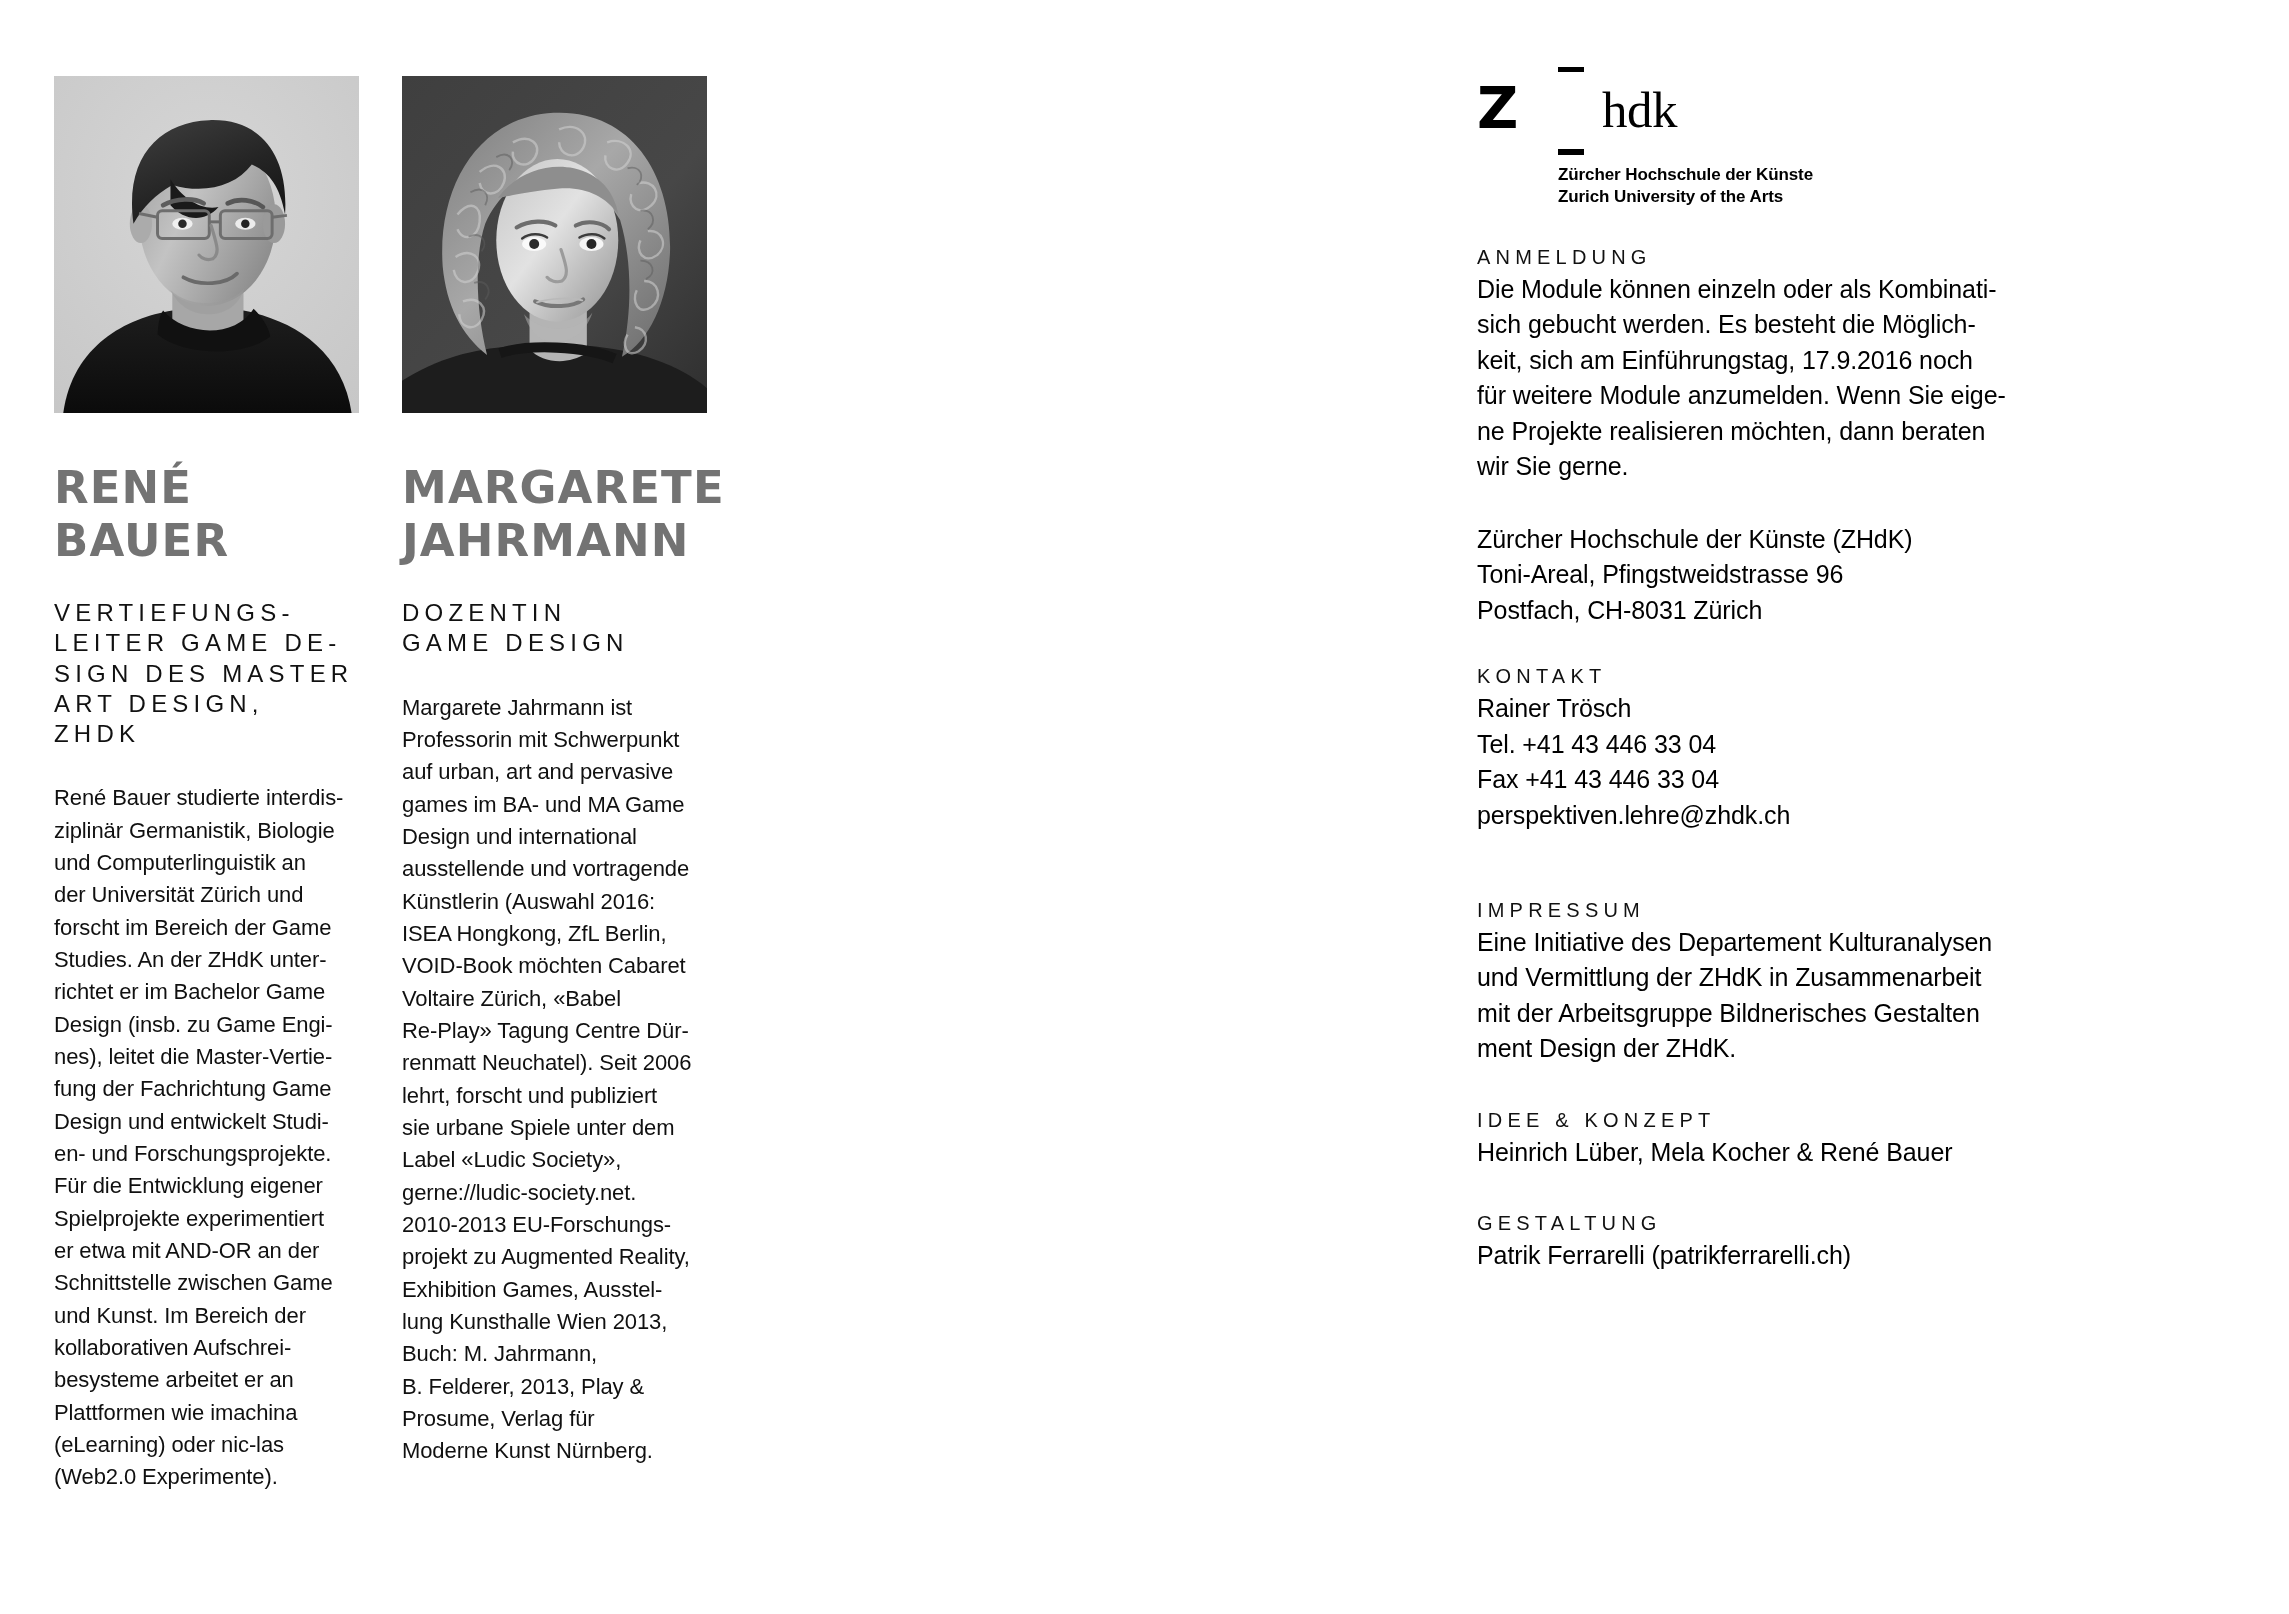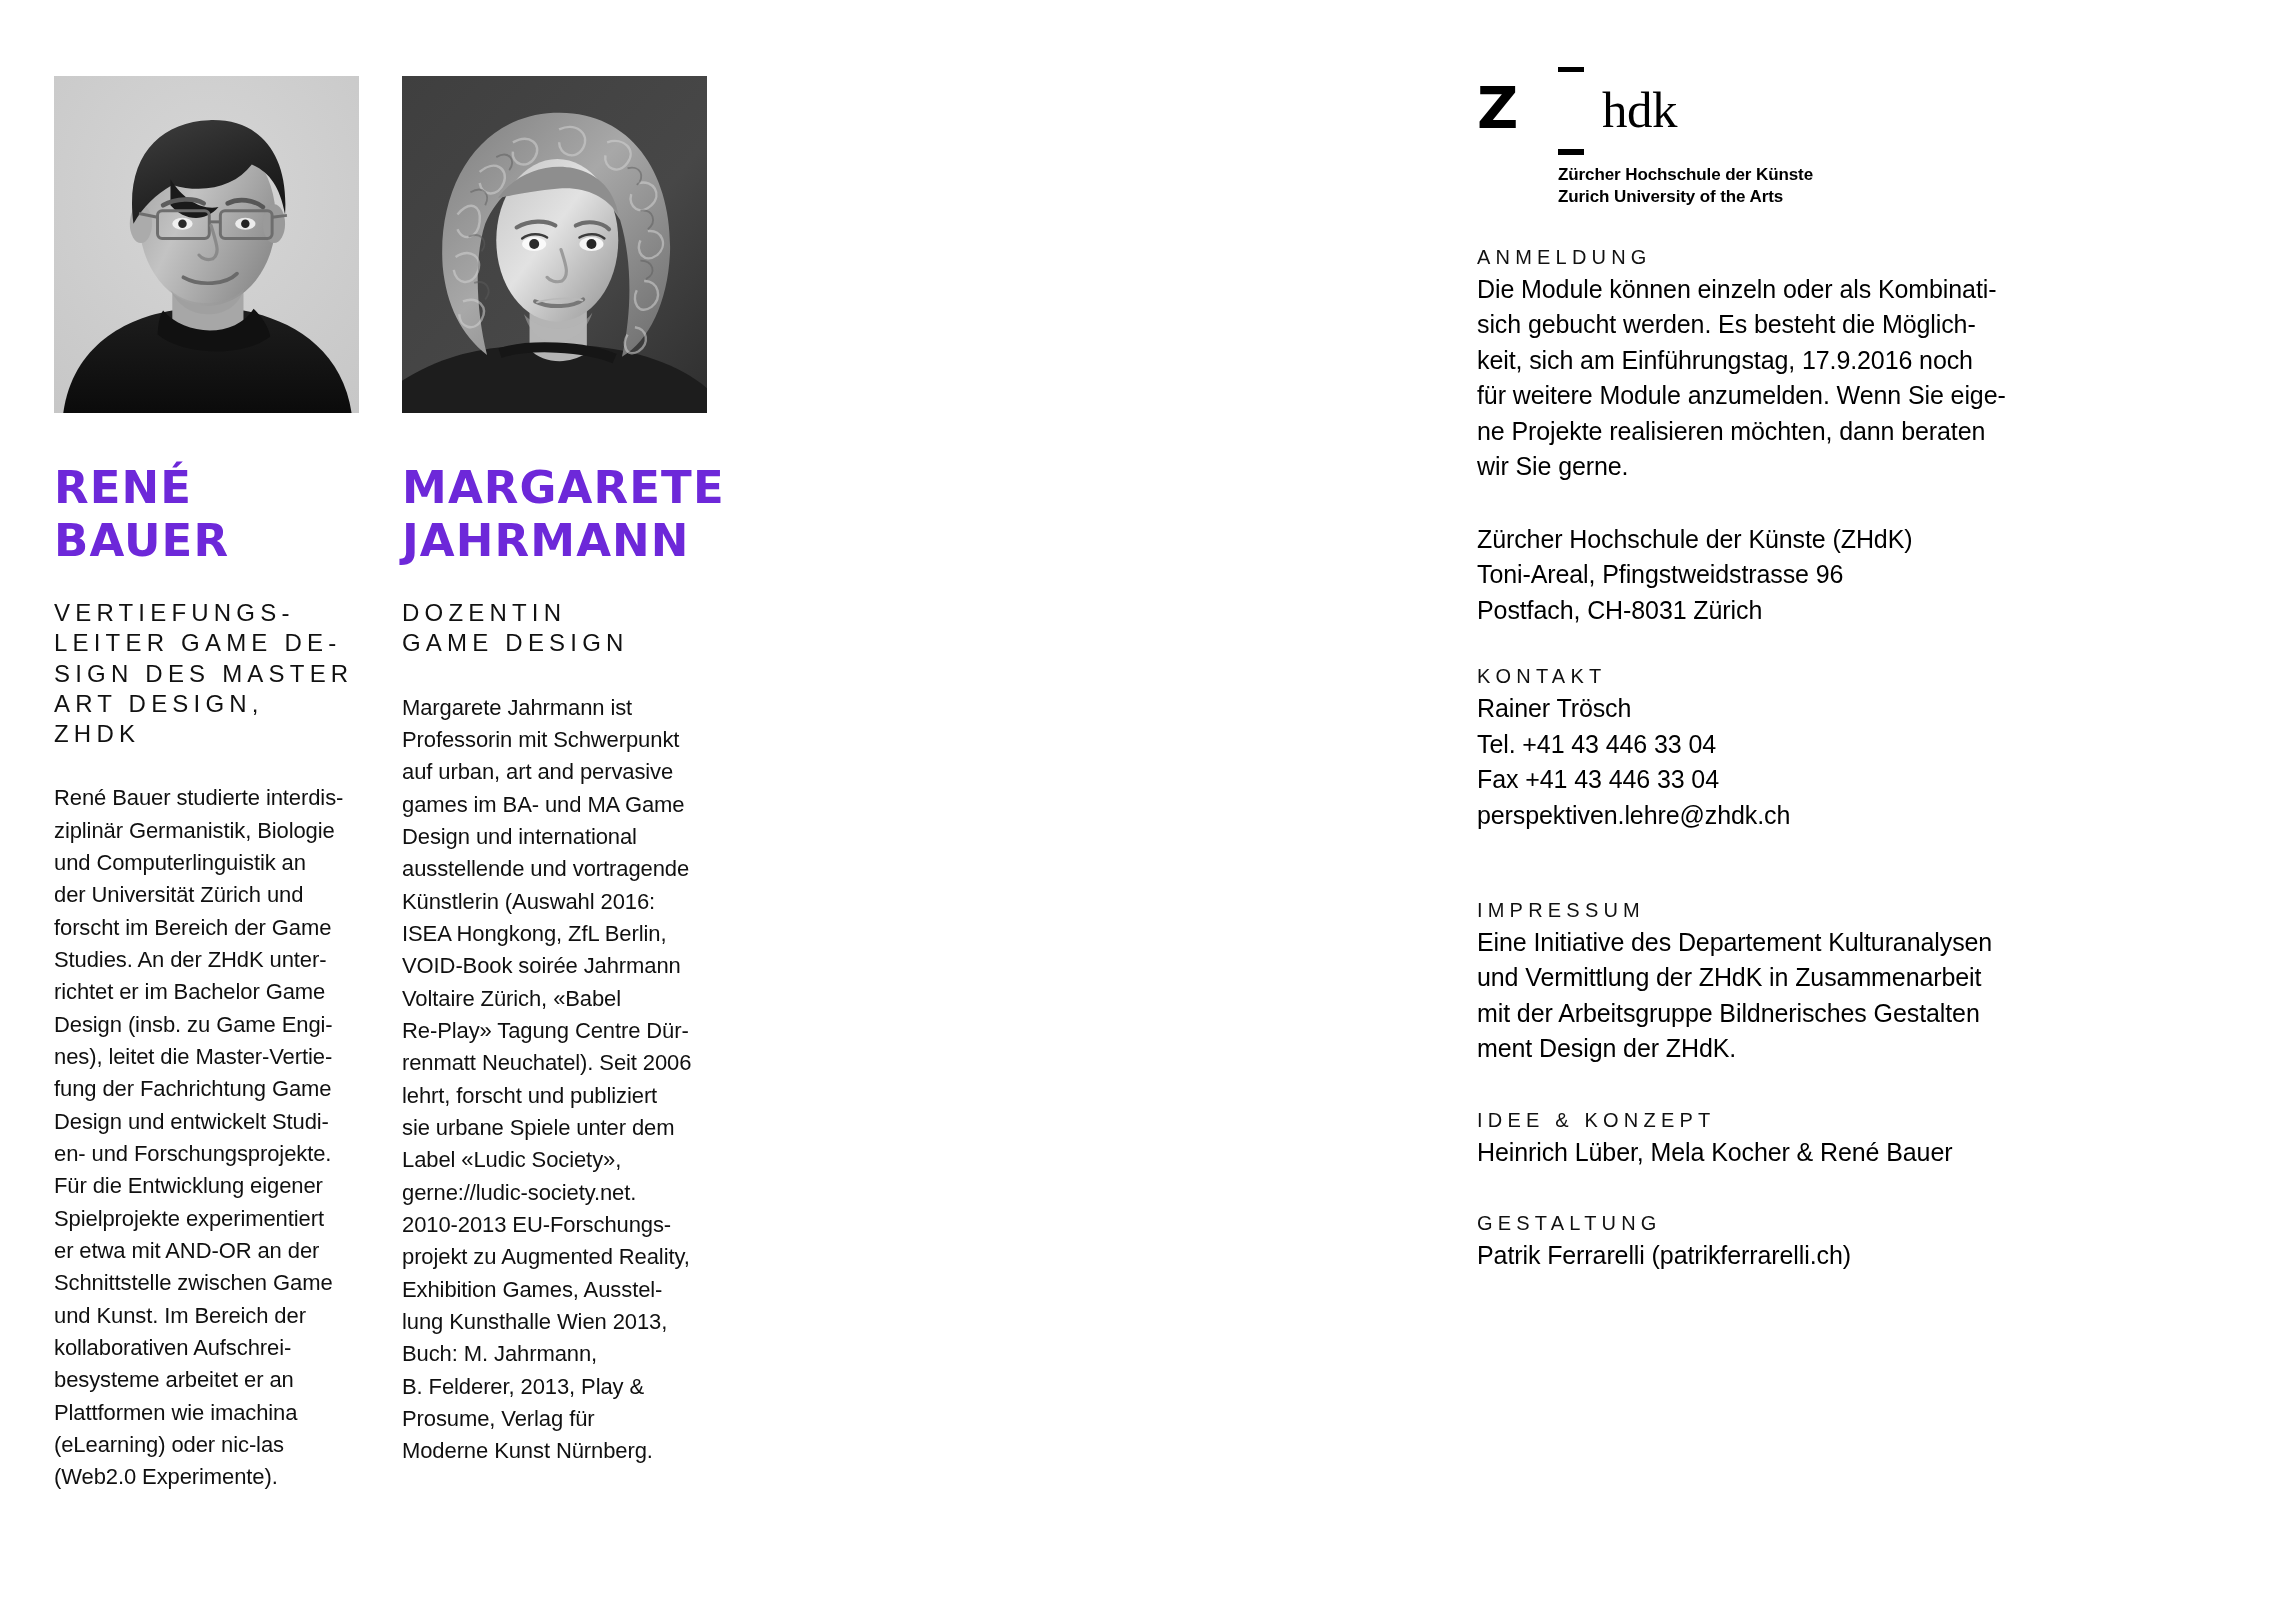--- a/index.html
+++ b/index.html
@@ -45,21 +45,21 @@
   .portrait svg { display: block; width: 100%; height: 100%; }
 
   .person-name {
     margin-top: 48px;
     font-family: "DejaVu Sans", sans-serif;
     font-weight: 700;
     font-size: 45px;
     line-height: 1.18;
     letter-spacing: 1.1px;
     text-transform: uppercase;
-    color: #6d28d9;
+    color: #737373;
   }
   .person-name .ln { display: block; white-space: nowrap; }
 
   .person-role {
     margin-top: 31px;
     font-size: 24px;
     line-height: 1.26;
     letter-spacing: 5.2px;
     text-transform: uppercase;
     color: #111;
@@ -344,21 +344,21 @@
         </div>
         <div class="person-bio">
           <span class="ln">Margarete Jahrmann ist</span>
           <span class="ln">Professorin mit Schwerpunkt</span>
           <span class="ln">auf urban, art and pervasive</span>
           <span class="ln">games im BA- und MA Game</span>
           <span class="ln">Design und international</span>
           <span class="ln">ausstellende und vortragende</span>
           <span class="ln">Künstlerin (Auswahl 2016:</span>
           <span class="ln">ISEA Hongkong, ZfL Berlin,</span>
-          <span class="ln">VOID-Book soirée Jahrmann</span>
+          <span class="ln">VOID-Book möchten Cabaret</span>
           <span class="ln">Voltaire Zürich, «Babel</span>
           <span class="ln">Re-Play» Tagung Centre Dür-</span>
           <span class="ln">renmatt Neuchatel). Seit 2006</span>
           <span class="ln">lehrt, forscht und publiziert</span>
           <span class="ln">sie urbane Spiele unter dem</span>
           <span class="ln">Label «Ludic Society»,</span>
           <span class="ln">gerne://ludic-society.net.</span>
           <span class="ln">2010-2013 EU-Forschungs-</span>
           <span class="ln">projekt zu Augmented Reality,</span>
           <span class="ln">Exhibition Games, Ausstel-</span>

